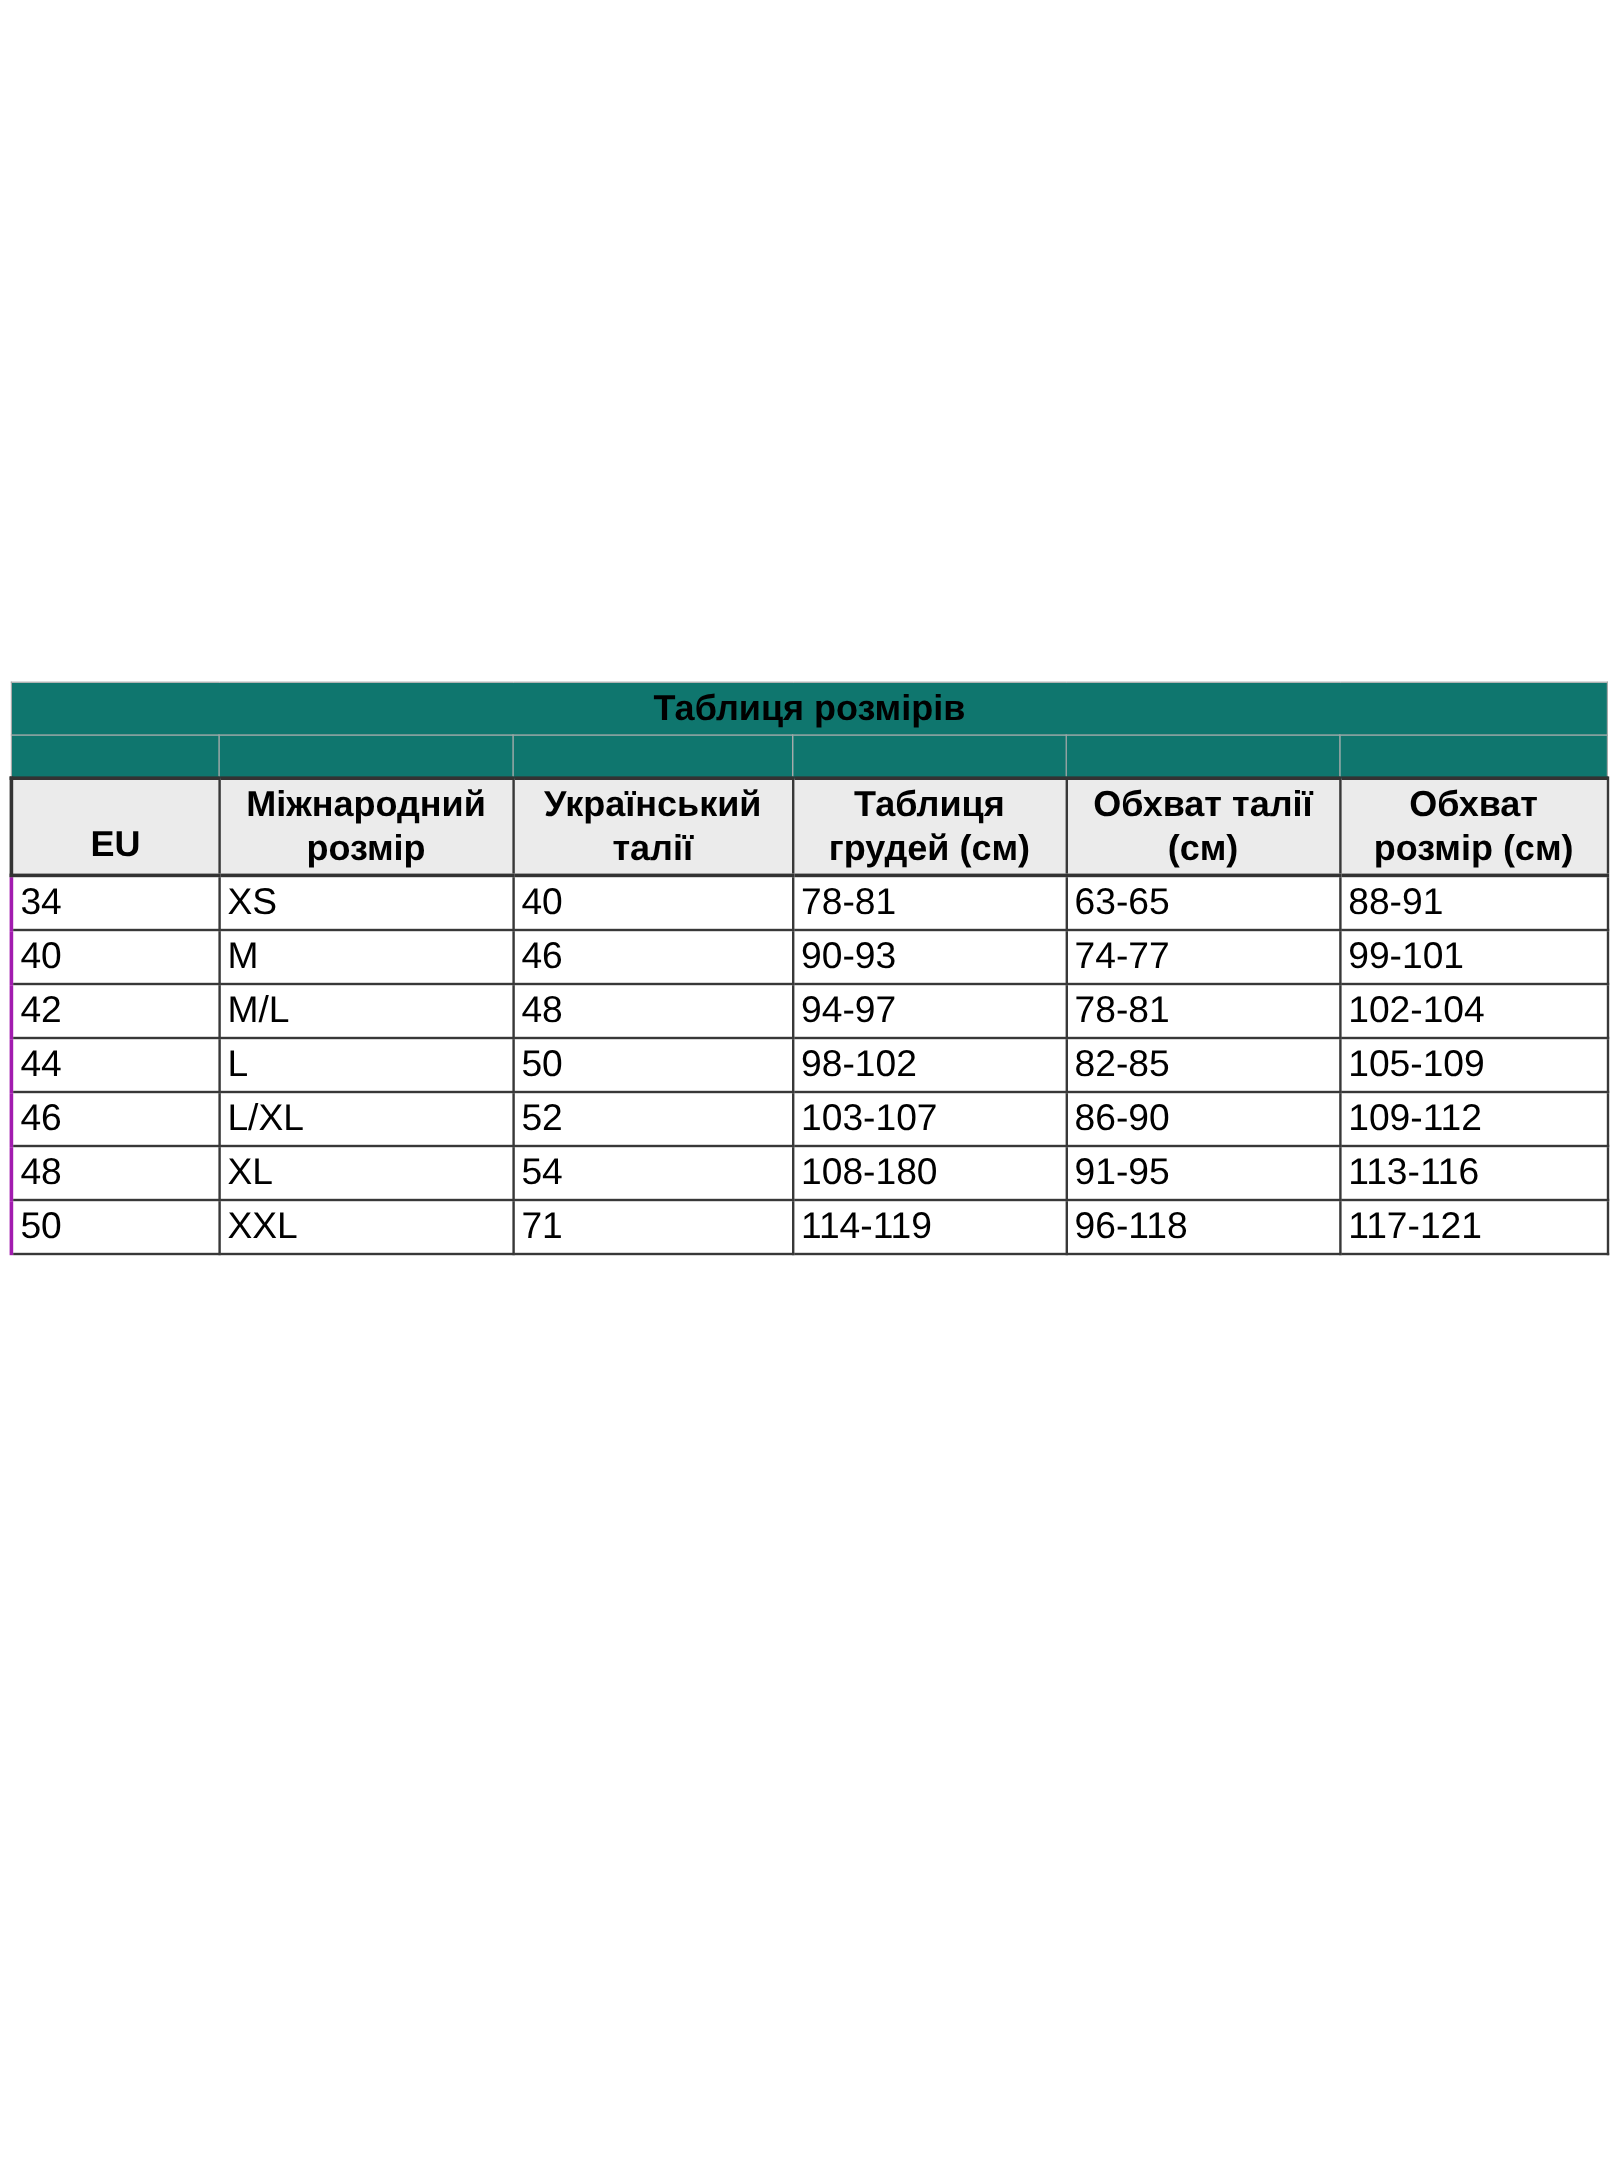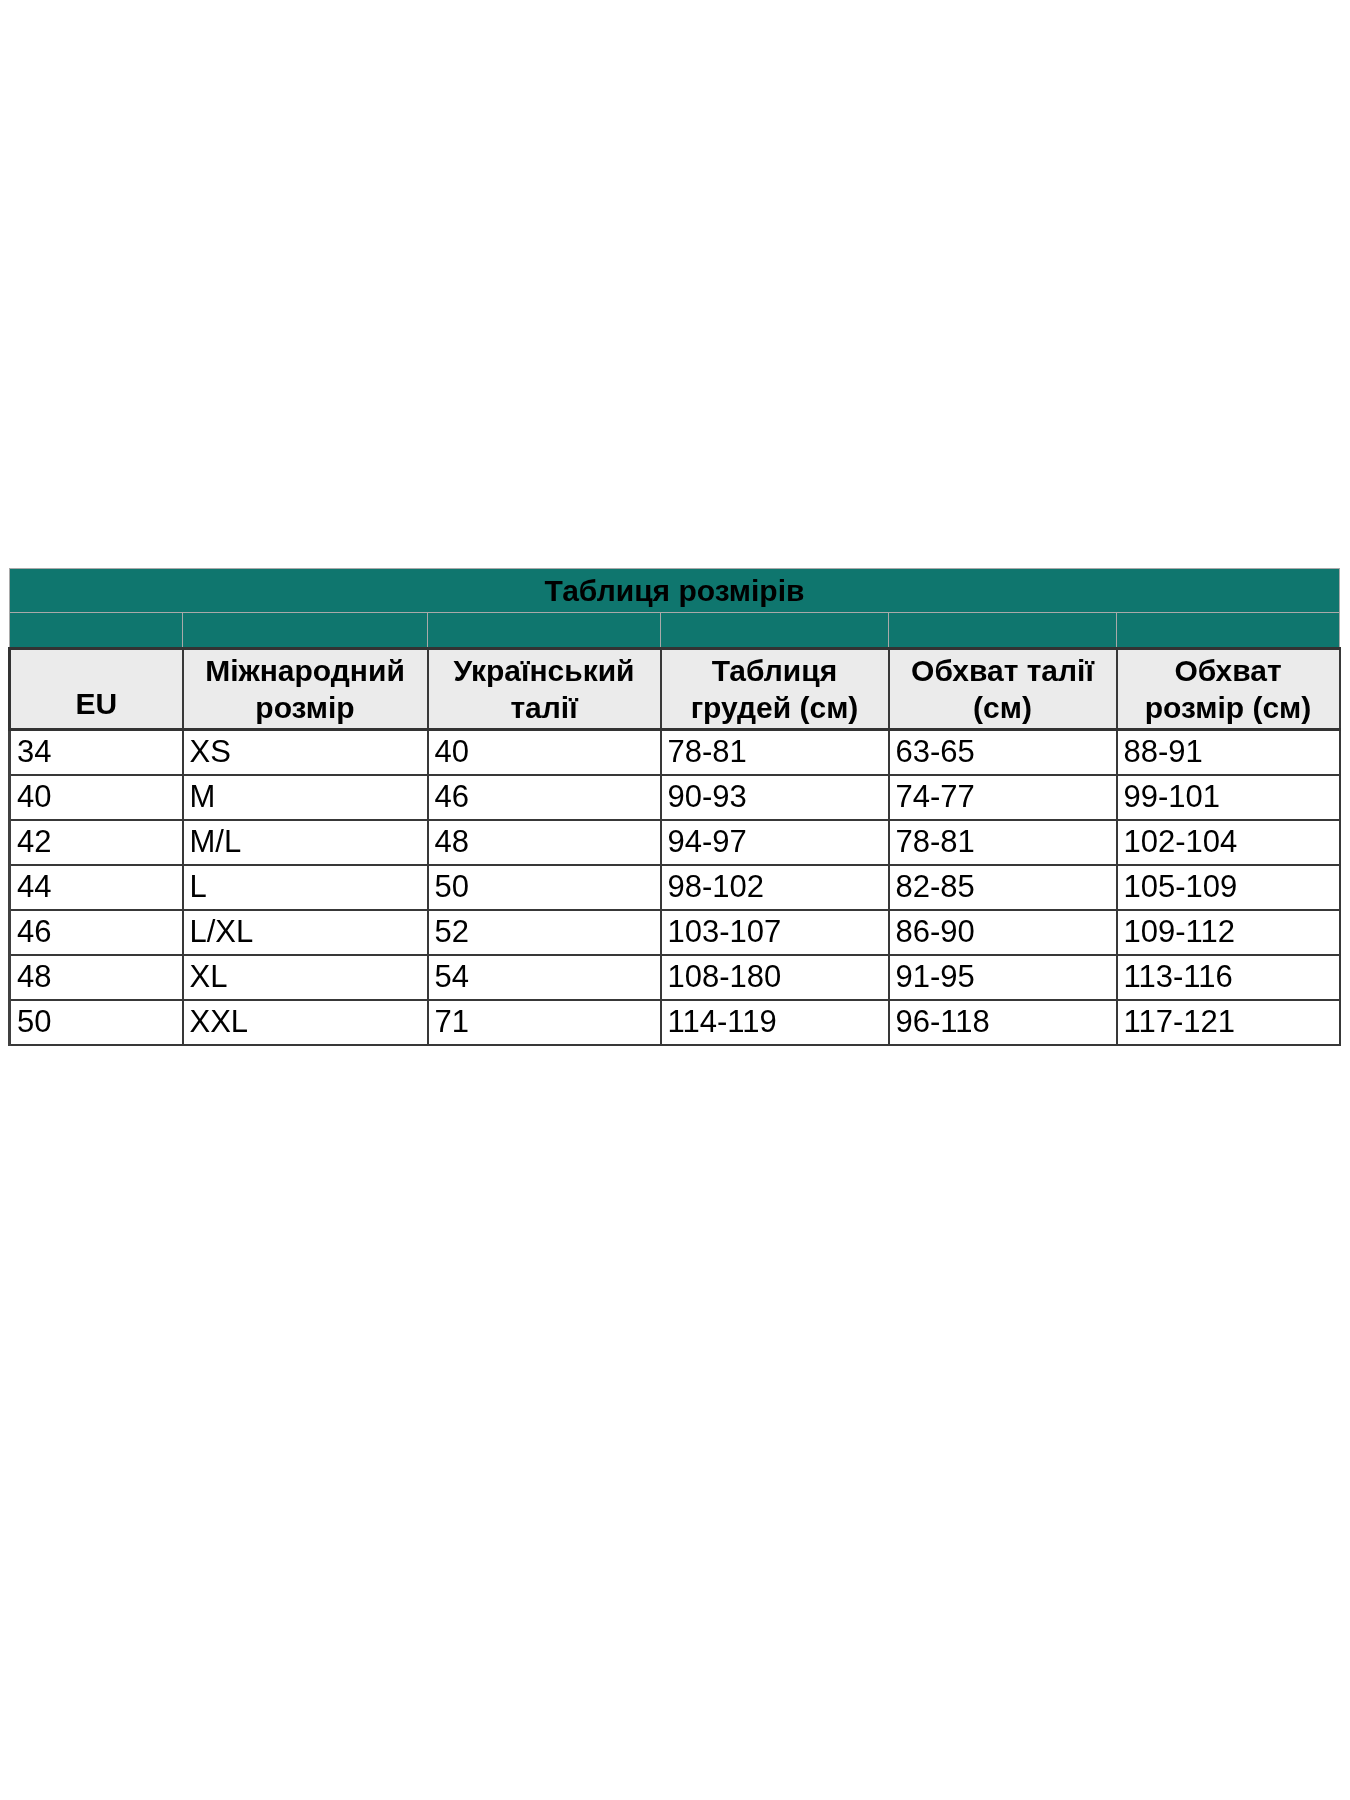--- a/index.html
+++ b/index.html
@@ -59,21 +59,21 @@
     border: 2px solid #383838;
     background: #ffffff;
     height: 45px;
     font-size: 31px;
     text-align: left;
     vertical-align: middle;
     padding: 0 4px 0 6px;
     white-space: nowrap;
     overflow: hidden;
   }
-  tr.r-data td:first-child { border-left: 3px solid #404040; }
+  tr.r-data td:first-child { border-left: 3px solid #a21caf; }
 </style>
 </head>
 <body>
 
 <div class="canvas">
   <div class="table-wrap">
     <table class="size-table">
       <colgroup>
         <col style="width:173px">
         <col style="width:245px">

